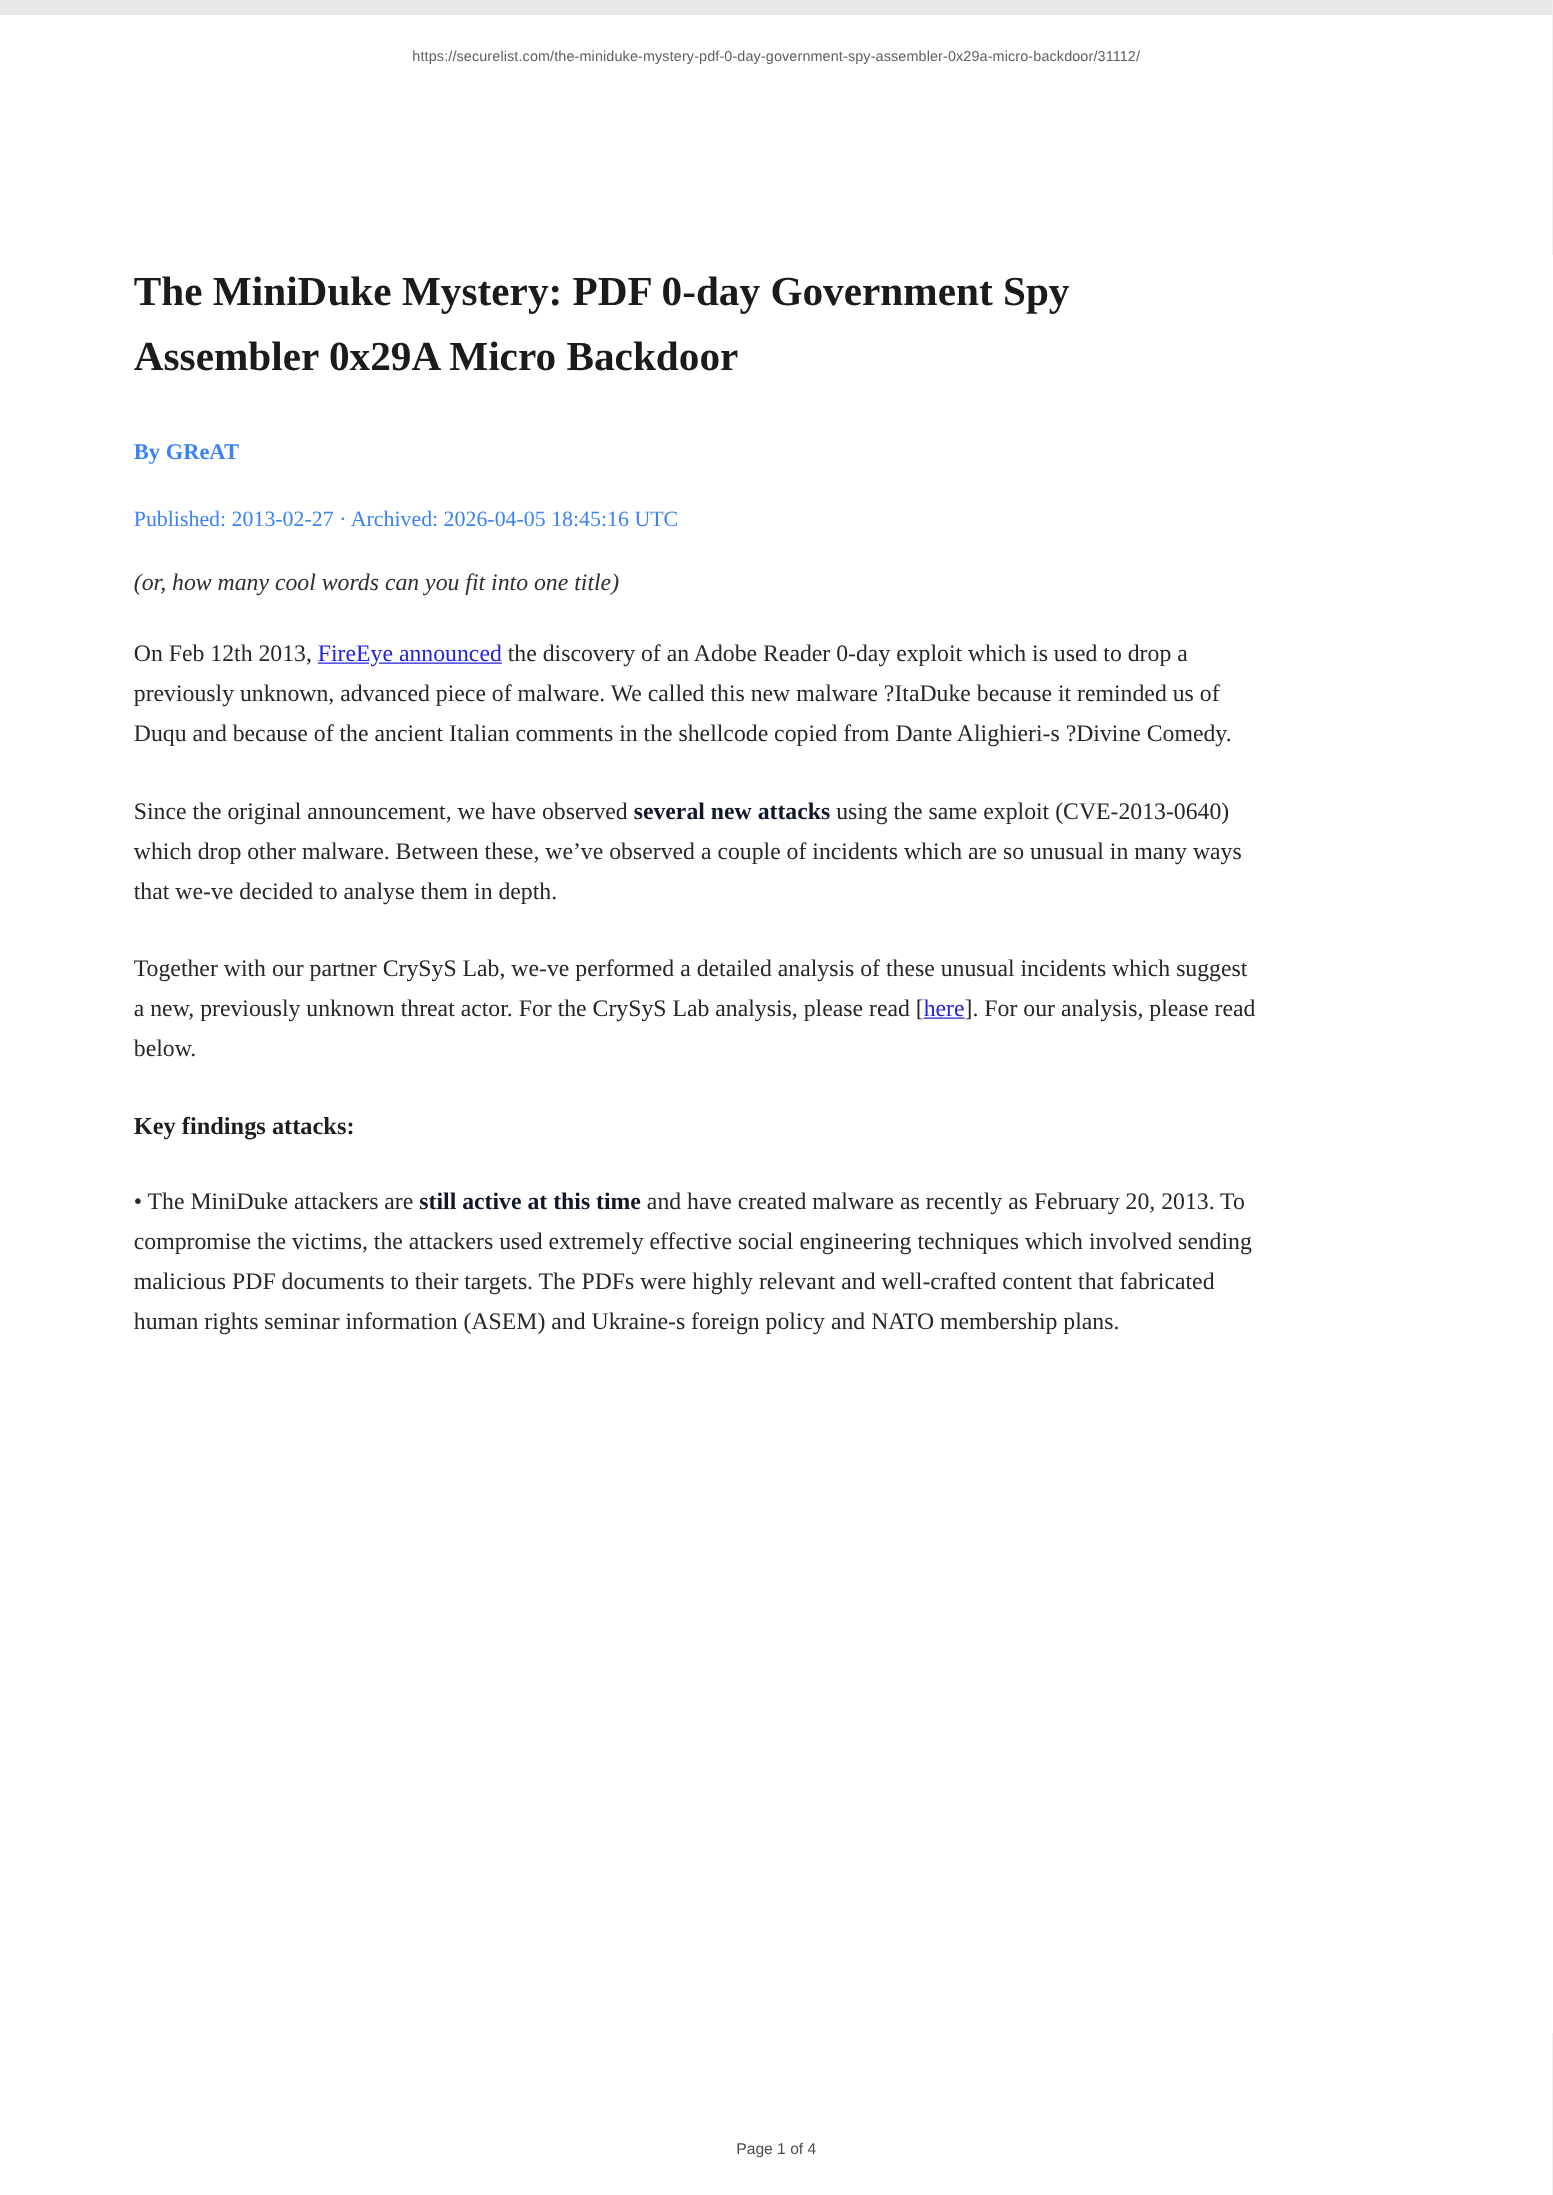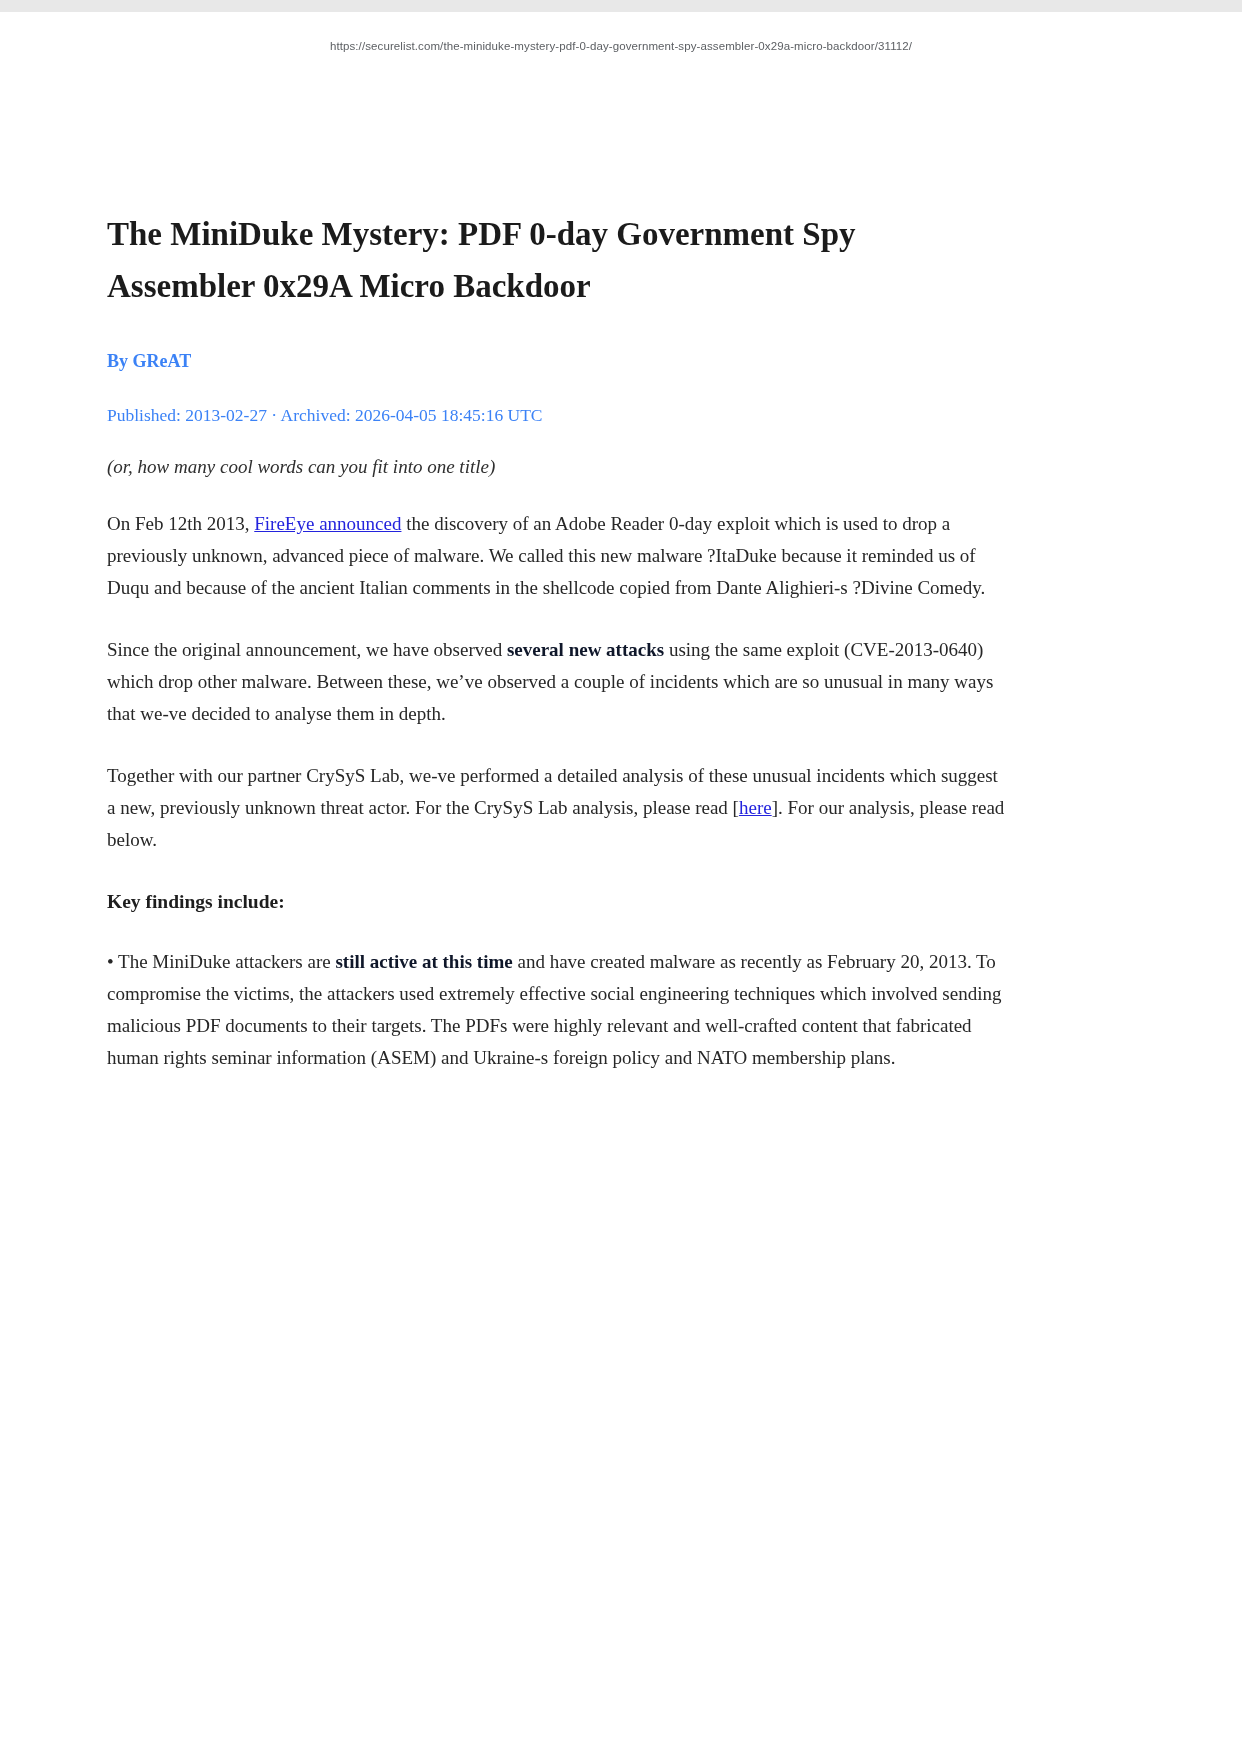--- a/index.html
+++ b/index.html
@@ -102,19 +102,20 @@
     <p class="byline">By GReAT</p>
 
     <p class="pubdate">Published: 2013-02-27 · Archived: 2026-04-05 18:45:16 UTC</p>
 
     <p class="subtitle">(or, how many cool words can you fit into one title)</p>
 
     <div id="article-body">
         <p class="body-para"><span>On Feb 12th 2013, </span><a href="#" class="inline-link">FireEye announced</a><span> the discovery of an Adobe Reader 0-day exploit which is used to drop a previously unknown, advanced piece of malware. We called this new malware ?ItaDuke because it reminded us of Duqu and because of the ancient Italian comments in the shellcode copied from Dante Alighieri-s ?Divine Comedy.</span></p>
         <p class="body-para"><span>Since the original announcement, we have observed </span><strong>several new attacks</strong><span> using the same exploit (CVE-2013-0640) which drop other malware. Between these, we’ve observed a couple of incidents which are so unusual in many ways that we-ve decided to analyse them in depth.</span></p>
         <p class="body-para"><span>Together with our partner CrySyS Lab, we-ve performed a detailed analysis of these unusual incidents which suggest a new, previously unknown threat actor. For the CrySyS Lab analysis, please read [</span><a href="#" class="inline-link">here</a><span>]. For our analysis, please read below.</span></p>
-        <p class="body-heading"><span>Key findings include:</span></p>
+        <p class="body-heading"><span>Key findings attacks:</span></p>
         <p class="body-para"><span>• The MiniDuke attackers are </span><strong>still active at this time</strong><span> and have created malware as recently as February 20, 2013. To compromise the victims, the attackers used extremely effective social engineering techniques which involved sending malicious PDF documents to their targets. The PDFs were highly relevant and well-crafted content that fabricated human rights seminar information (ASEM) and Ukraine-s foreign policy and NATO membership plans.</span></p>
       </div>
   </article>
 
+  <div class="page-footer">Page 1 of 4</div>
 
 </div>
 
 </body></html>

